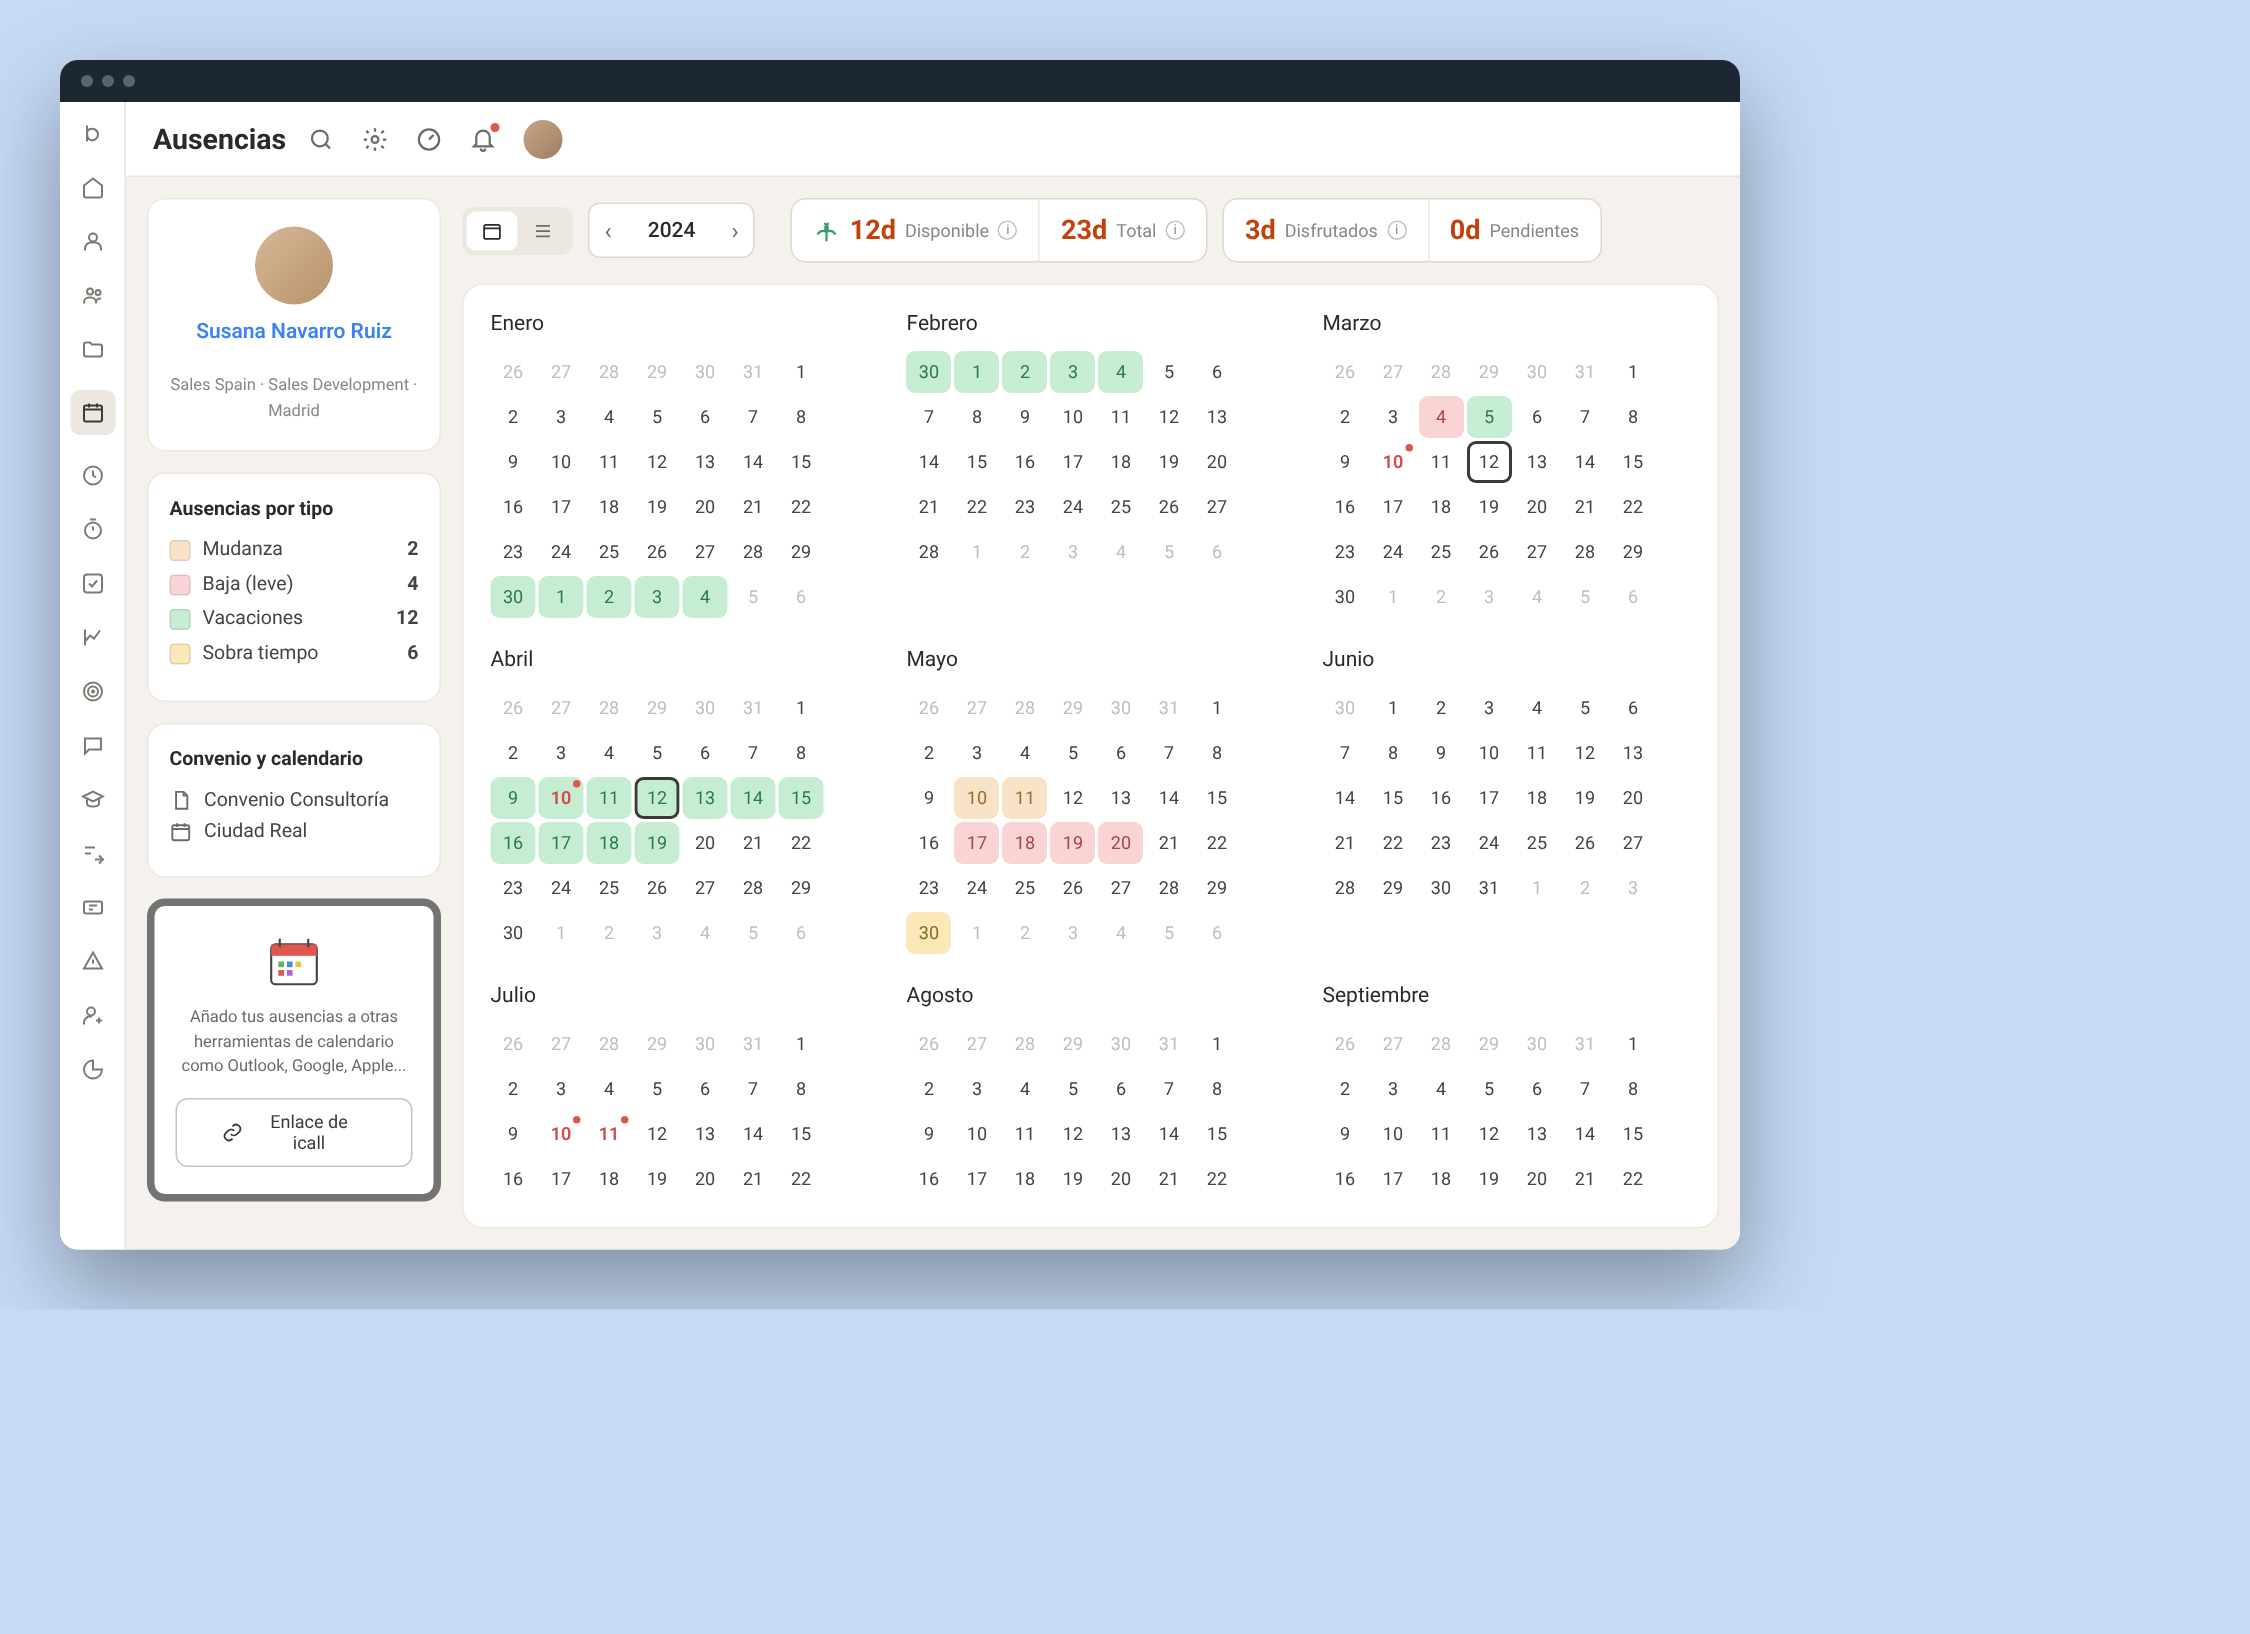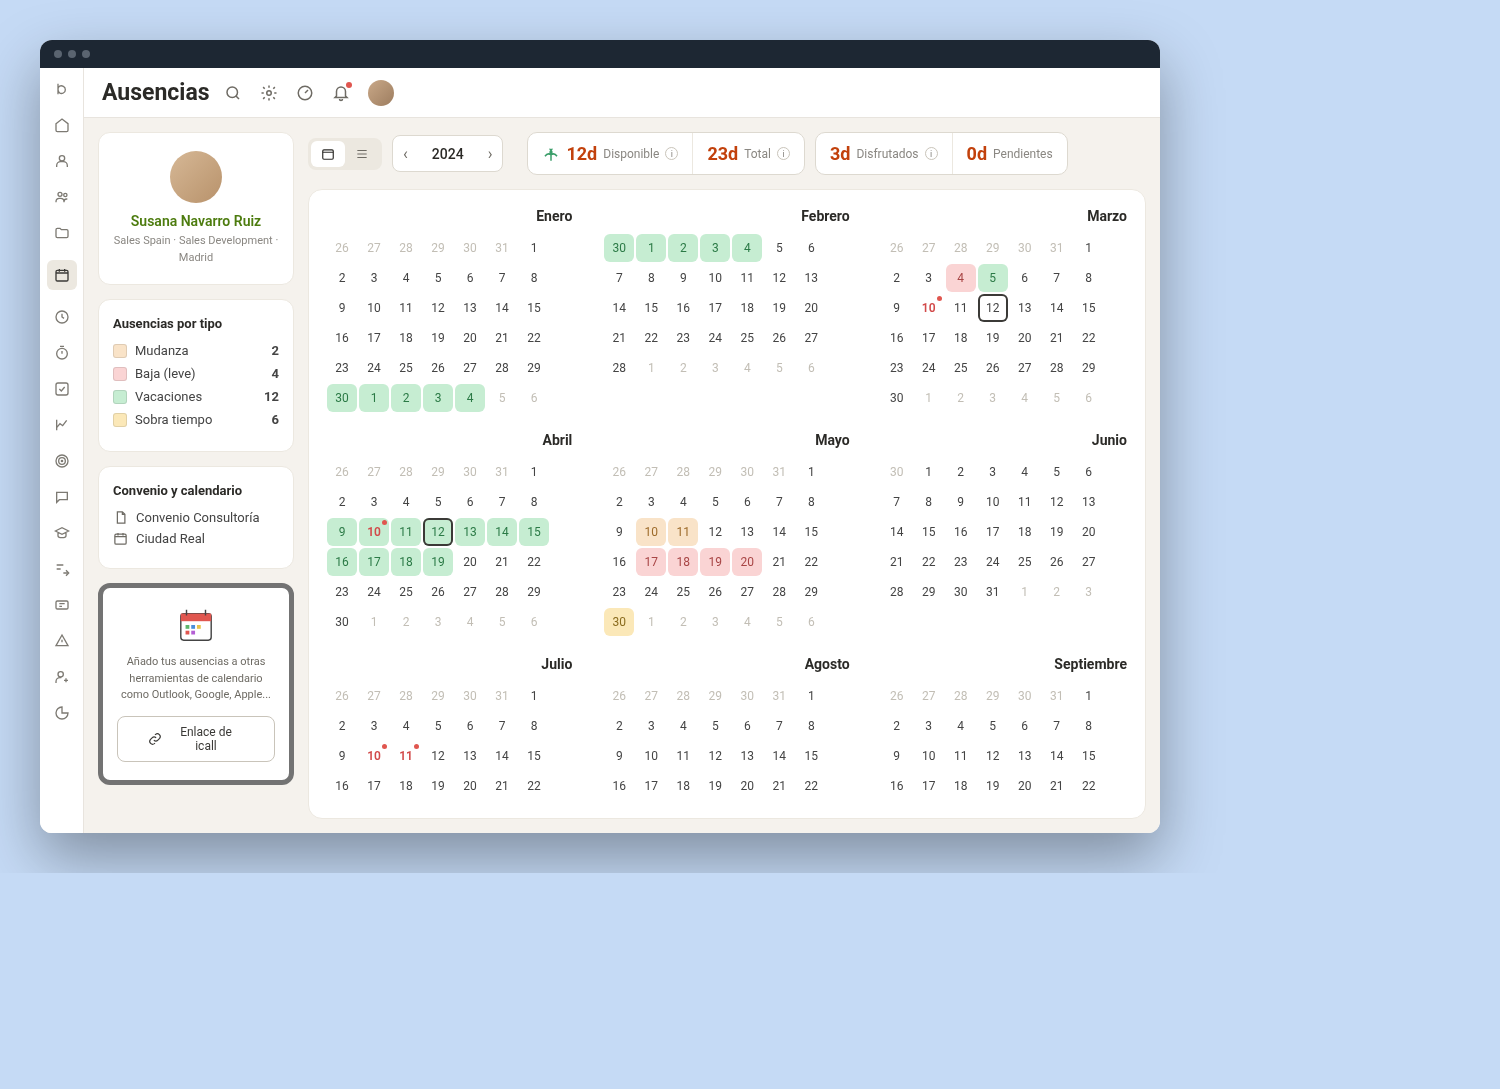--- a/index.html
+++ b/index.html
@@ -6,33 +6,33 @@
 body { background: #c5daf5; padding: 40px; }
 .window { background: #fff; border-radius: 12px; overflow: hidden; box-shadow: 0 25px 60px rgba(0,0,0,0.35); width: 1120px; }
 .titlebar { background: #1d2733; height: 28px; display: flex; align-items: center; padding: 0 14px; gap: 6px; }
 .titlebar .dot { width: 8px; height: 8px; border-radius: 50%; background: #5a6470; }
 .content { display: flex; background: #f5f2ed; }
 .iconbar { width: 44px; background: #fff; border-right: 1px solid #e8e4de; display: flex; flex-direction: column; align-items: center; padding: 12px 0; gap: 18px; }
 .iconbar .ico { width: 18px; height: 18px; color: #7d7a73; display: flex; align-items: center; justify-content: center; }
 .iconbar .ico.active { background: #ece8e0; border-radius: 6px; padding: 6px; width: 30px; height: 30px; color: #3b3a37; }
 .main { flex: 1; display: flex; flex-direction: column; }
 .topbar { background: #fff; border-bottom: 1px solid #e8e4de; height: 50px; display: flex; align-items: center; padding: 0 18px; }
-.page-title { font-size: 23px; font-weight: 700; color: #2b2a27; margin-right: 14px; }
+.page-title { font-size: 19px; font-weight: 700; color: #2b2a27; margin-right: 14px; }
 .tabs { display: flex; gap: 20px; flex: 1; }
 .tab { font-size: 13px; color: #8a8782; padding: 15px 0; cursor: pointer; }
 .tab.active { color: #2b2a27; font-weight: 600; border-bottom: 2px solid #2b2a27; }
 .topbar .right-icons { display: flex; gap: 18px; align-items: center; }
 .topbar .right-icons .ico { color: #6e6b64; width: 18px; height: 18px; position: relative; }
 .notif-dot { position: absolute; top: -2px; right: -2px; width: 6px; height: 6px; background: #e0564f; border-radius: 50%; }
 .avatar { width: 26px; height: 26px; border-radius: 50%; background: linear-gradient(135deg,#c9a888,#9d7d5f); }
 .body { display: flex; padding: 14px; gap: 14px; }
 .sidebar { width: 196px; display: flex; flex-direction: column; gap: 14px; }
 .profile-card { background: #fff; border-radius: 12px; padding: 18px 12px; text-align: center; border: 1px solid #ece8e0; }
 .profile-img { width: 52px; height: 52px; border-radius: 50%; background: linear-gradient(135deg,#d6b896,#b8926b); margin: 0 auto 10px; }
-.profile-name { font-size: 14px; font-weight: 600; color: #4d7c0f; margin-bottom: 4px; }
+.profile-name { font-size: 14px; font-weight: 600; color: #3b82f6; margin-bottom: 20px; }
 .profile-meta { font-size: 11px; color: #8a8782; line-height: 1.5; }
 .card { background: #fff; border-radius: 12px; padding: 16px 14px; border: 1px solid #ece8e0; }
 .card-title { font-size: 13px; font-weight: 700; color: #2b2a27; margin-bottom: 12px; }
 .type-row { display: flex; align-items: center; gap: 8px; font-size: 13px; color: #444; margin-bottom: 8px; justify-content: flex-end; }
 .type-swatch { width: 14px; height: 14px; border-radius: 3px; border: 1px solid rgba(0,0,0,.1); }
 .type-row .count { margin-left: auto; font-weight: 700; }
 .conv-row { display: flex; align-items: center; gap: 8px; font-size: 13px; color: #444; margin-bottom: 6px; }
 .ical-card { background: #fff; border-radius: 12px; padding: 18px 14px; text-align: center; border: 5px solid #737373; }
 .ical-icon { width: 38px; height: 38px; margin: 0 auto 10px; }
 .ical-text { font-size: 11px; color: #6e6b64; line-height: 1.5; margin-bottom: 12px; }
@@ -51,21 +51,21 @@
 .stat:last-child { border-right: none; }
 .stat-val { font-size: 18px; font-weight: 700; color: #c2410c; }
 .stat-lbl { font-size: 12px; color: #8a8782; }
 .stat-info { width: 13px; height: 13px; border: 1px solid #c9c4ba; border-radius: 50%; font-size: 9px; color: #8a8782; display: flex; align-items: center; justify-content: center; }
 .actions-row { display: flex; align-items: center; gap: 10px; }
 .date-range { font-size: 13px; font-weight: 600; color: #3b3a37; flex: 1; }
 .btn-secondary { display: flex; align-items: center; gap: 6px; padding: 8px 14px; background: #fff; border: 1px solid #ddd9d0; border-radius: 8px; font-size: 13px; color: #3b3a37; cursor: pointer; }
 .btn-primary { display: flex; align-items: center; gap: 6px; padding: 9px 16px; background: #1d2733; border-radius: 8px; font-size: 13px; color: #fff; cursor: pointer; }
 .calendar-grid { background: #fff; border: 1px solid #ece8e0; border-radius: 14px; padding: 18px; display: grid; grid-template-columns: repeat(3,1fr); gap: 20px 32px; }
 .month { }
-.month-name { font-size: 14px; font-weight: 700; color: #2b2a27; margin-bottom: 10px; text-align: right; }
+.month-name { font-size: 14px; font-weight: 400; color: #2b2a27; margin-bottom: 10px; }
 .days { display: grid; grid-template-columns: repeat(7, 30px); gap: 2px; }
 .day { width: 30px; height: 28px; display: flex; align-items: center; justify-content: center; font-size: 12px; color: #444; border-radius: 6px; position: relative; }
 .day.out { color: #c2beb5; }
 .day.hl-vac { background: #c6edd2; color: #2b7a46; }
 .day.hl-baj { background: #fad4d4; color: #a84545; }
 .day.hl-sob { background: #fbe8b8; color: #8a6b1d; }
 .day.hl-mud { background: #f9e3c8; color: #9d6b2a; }
 .day.today { box-shadow: inset 0 0 0 2px #3b3a37; }
 .day.redtxt { color: #d24a4a; font-weight: 600; }
 .day .dot { position: absolute; top: 2px; right: 2px; width: 5px; height: 5px; background: #e0564f; border-radius: 50%; }

